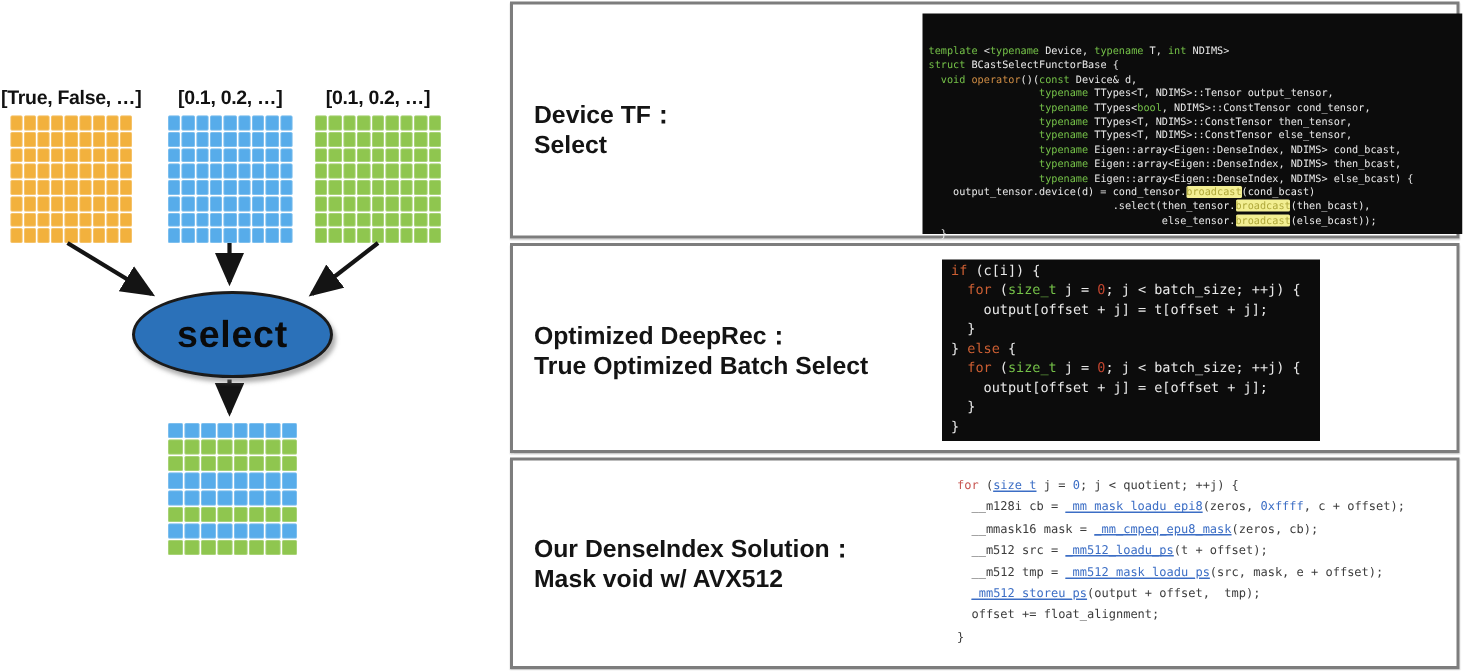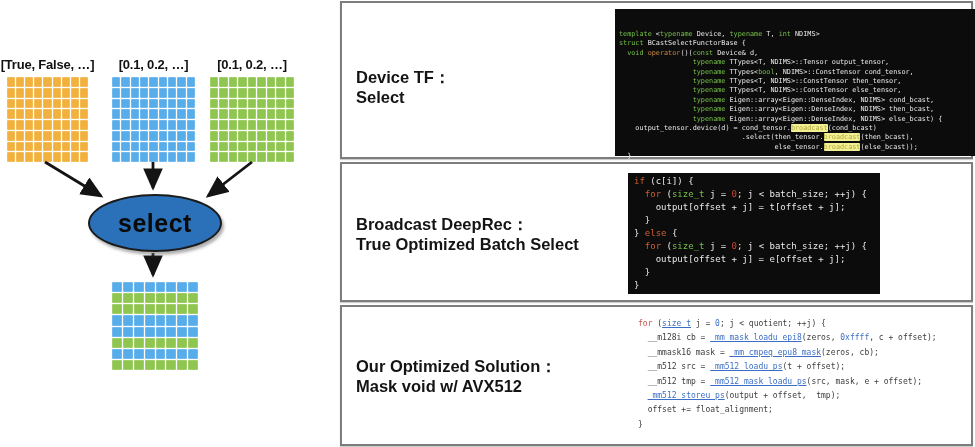--- a/index.html
+++ b/index.html
@@ -375,27 +375,27 @@
     <div class="panel panel-1">
       <div class="panel-title">
           <div>Device TF：</div>
           <div>Select</div>
         </div>
       <div class="code code-dark"><div><span class="tok-k">template</span><span class="tok-p"> &lt;</span><span class="tok-k">typename</span><span class="tok-p"> Device, </span><span class="tok-k">typename</span><span class="tok-p"> T, </span><span class="tok-k">int</span><span class="tok-p"> NDIMS&gt;</span></div><div><span class="tok-k">struct</span><span class="tok-p"> BCastSelectFunctorBase {</span></div><div><span class="tok-p">  </span><span class="tok-k">void</span><span class="tok-p"> </span><span class="tok-o">operator</span><span class="tok-p">()(</span><span class="tok-k">const</span><span class="tok-p"> Device&amp; d,</span></div><div><span class="tok-p">                  </span><span class="tok-k">typename</span><span class="tok-p"> TTypes&lt;T, NDIMS&gt;::Tensor output_tensor,</span></div><div><span class="tok-p">                  </span><span class="tok-k">typename</span><span class="tok-p"> TTypes&lt;</span><span class="tok-k">bool</span><span class="tok-p">, NDIMS&gt;::ConstTensor cond_tensor,</span></div><div><span class="tok-p">                  </span><span class="tok-k">typename</span><span class="tok-p"> TTypes&lt;T, NDIMS&gt;::ConstTensor then_tensor,</span></div><div><span class="tok-p">                  </span><span class="tok-k">typename</span><span class="tok-p"> TTypes&lt;T, NDIMS&gt;::ConstTensor else_tensor,</span></div><div><span class="tok-p">                  </span><span class="tok-k">typename</span><span class="tok-p"> Eigen::array&lt;Eigen::DenseIndex, NDIMS&gt; cond_bcast,</span></div><div><span class="tok-p">                  </span><span class="tok-k">typename</span><span class="tok-p"> Eigen::array&lt;Eigen::DenseIndex, NDIMS&gt; then_bcast,</span></div><div><span class="tok-p">                  </span><span class="tok-k">typename</span><span class="tok-p"> Eigen::array&lt;Eigen::DenseIndex, NDIMS&gt; else_bcast) {</span></div><div><span class="tok-p">    output_tensor.device(d) = cond_tensor.</span><span class="tok-h">broadcast</span><span class="tok-p">(cond_bcast)</span></div><div><span class="tok-p">                              .select(then_tensor.</span><span class="tok-h">broadcast</span><span class="tok-p">(then_bcast),</span></div><div><span class="tok-p">                                      else_tensor.</span><span class="tok-h">broadcast</span><span class="tok-p">(else_bcast));</span></div><div><span class="tok-p">  }</span></div><div><span class="tok-p">};</span></div></div>
     </div>
 
     <div class="panel panel-2">
       <div class="panel-title">
-          <div>Broadcast DeepRec：</div>
+          <div>Optimized DeepRec：</div>
           <div>True Optimized Batch Select</div>
         </div>
       <div class="code code-dark"><div><span class="tok-r">if</span><span class="tok-p"> (c[i]) {</span></div><div><span class="tok-p">  </span><span class="tok-r">for</span><span class="tok-p"> (</span><span class="tok-g">size_t</span><span class="tok-p"> j = </span><span class="tok-n">0</span><span class="tok-p">; j &lt; batch_size; ++j) {</span></div><div><span class="tok-p">    output[offset + j] = t[offset + j];</span></div><div><span class="tok-p">  }</span></div><div><span class="tok-p">} </span><span class="tok-r">else</span><span class="tok-p"> {</span></div><div><span class="tok-p">  </span><span class="tok-r">for</span><span class="tok-p"> (</span><span class="tok-g">size_t</span><span class="tok-p"> j = </span><span class="tok-n">0</span><span class="tok-p">; j &lt; batch_size; ++j) {</span></div><div><span class="tok-p">    output[offset + j] = e[offset + j];</span></div><div><span class="tok-p">  }</span></div><div><span class="tok-p">}</span></div></div>
     </div>
 
     <div class="panel panel-3">
       <div class="panel-title">
-          <div>Our Optimized Solution：</div>
+          <div>Our DenseIndex Solution：</div>
           <div>Mask void w/ AVX512</div>
         </div>
       <div class="code code-light"><div><span class="tok-r">for</span><span class="tok-p"> (</span><span class="tok-u">size_t</span><span class="tok-p"> j = </span><span class="tok-b">0</span><span class="tok-p">; j &lt; quotient; ++j) {</span></div><div><span class="tok-p">  __m128i cb = </span><span class="tok-u">_mm_mask_loadu_epi8</span><span class="tok-p">(zeros, </span><span class="tok-b">0xffff</span><span class="tok-p">, c + offset);</span></div><div><span class="tok-p">  __mmask16 mask = </span><span class="tok-u">_mm_cmpeq_epu8_mask</span><span class="tok-p">(zeros, cb);</span></div><div><span class="tok-p">  __m512 src = </span><span class="tok-u">_mm512_loadu_ps</span><span class="tok-p">(t + offset);</span></div><div><span class="tok-p">  __m512 tmp = </span><span class="tok-u">_mm512_mask_loadu_ps</span><span class="tok-p">(src, mask, e + offset);</span></div><div><span class="tok-p">  </span><span class="tok-u">_mm512_storeu_ps</span><span class="tok-p">(output + offset,  tmp);</span></div><div><span class="tok-p">  offset += float_alignment;</span></div><div><span class="tok-p">}</span></div></div>
     </div>
   </div>
 </div>
 
 </body></html>

